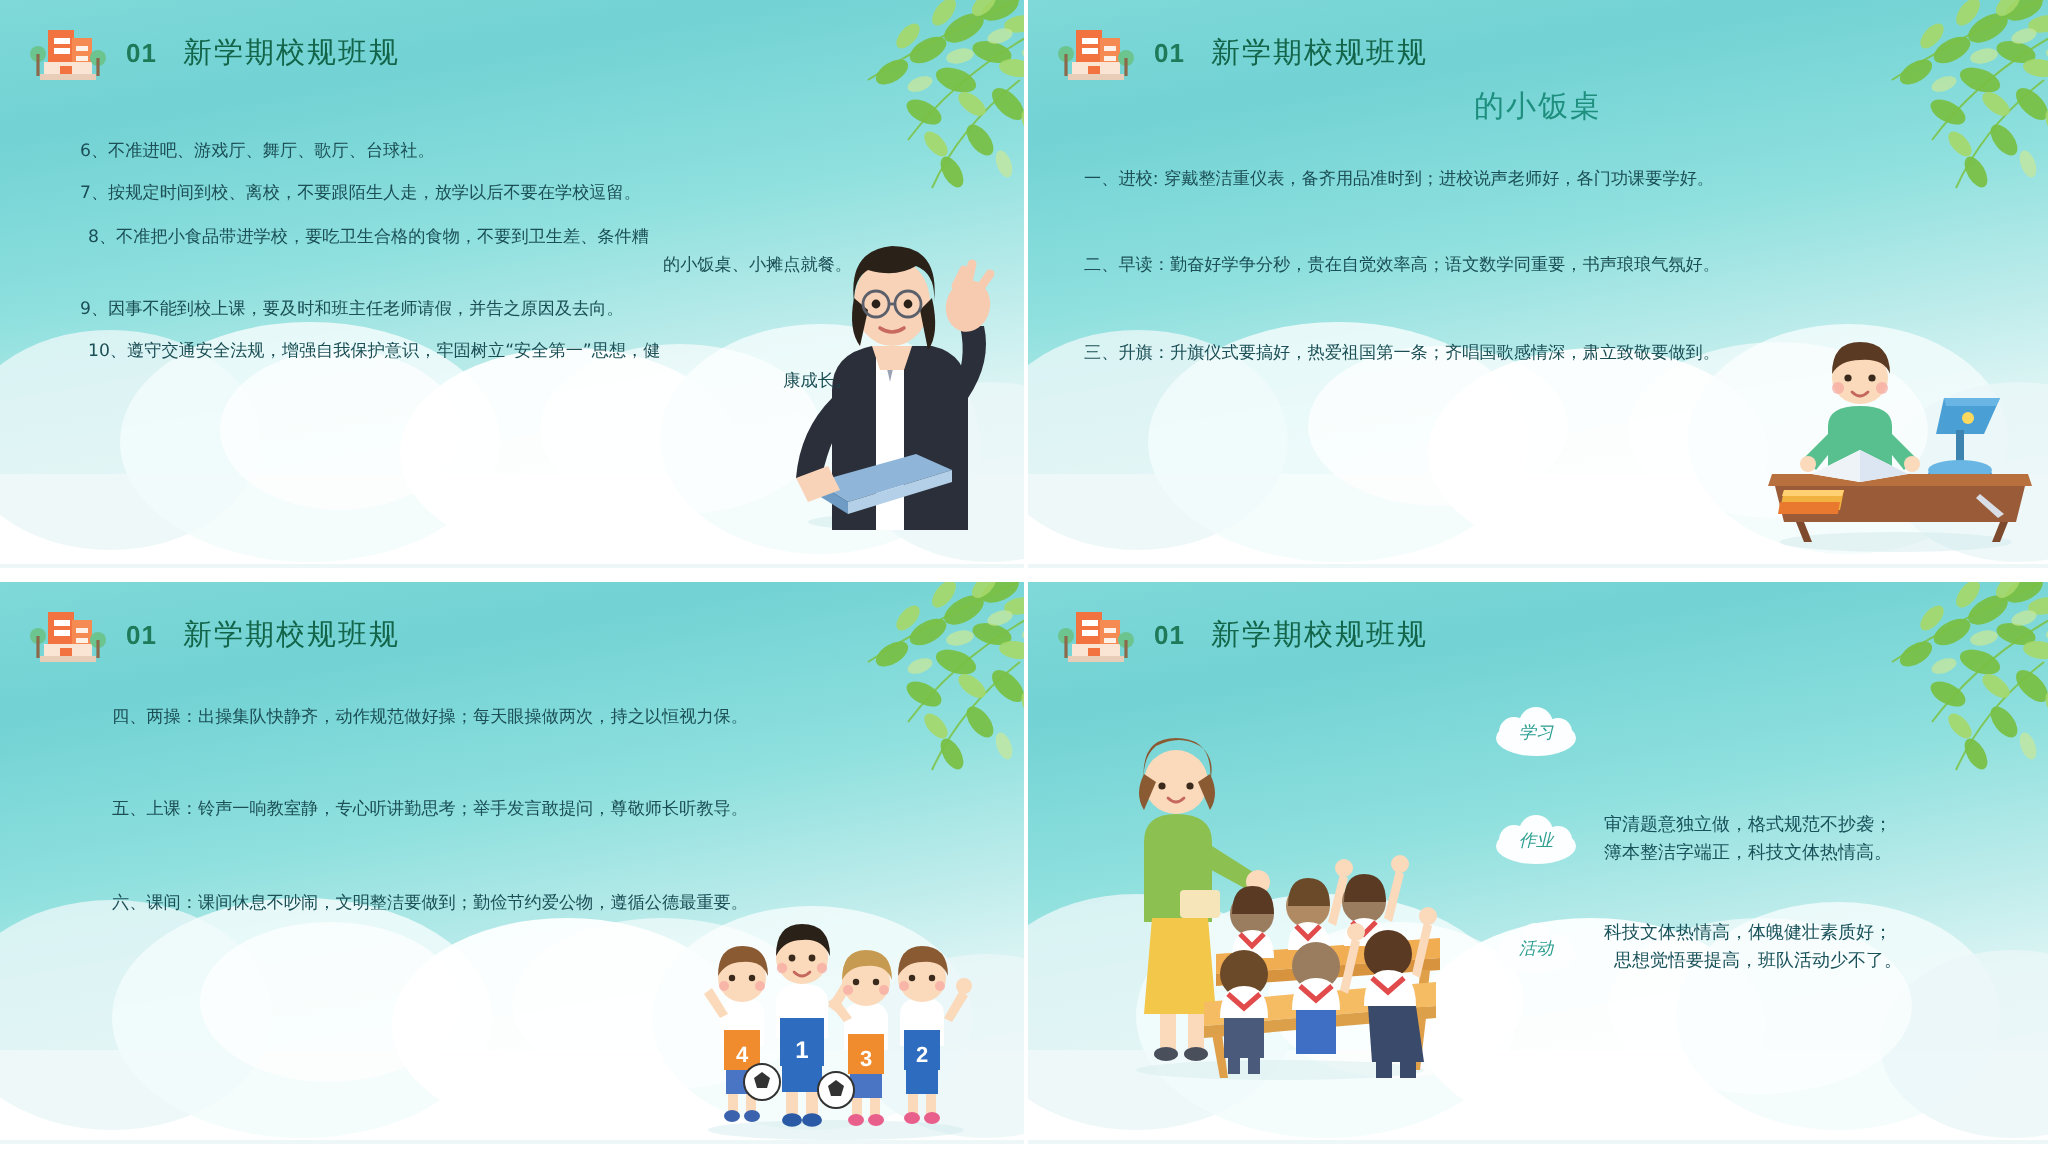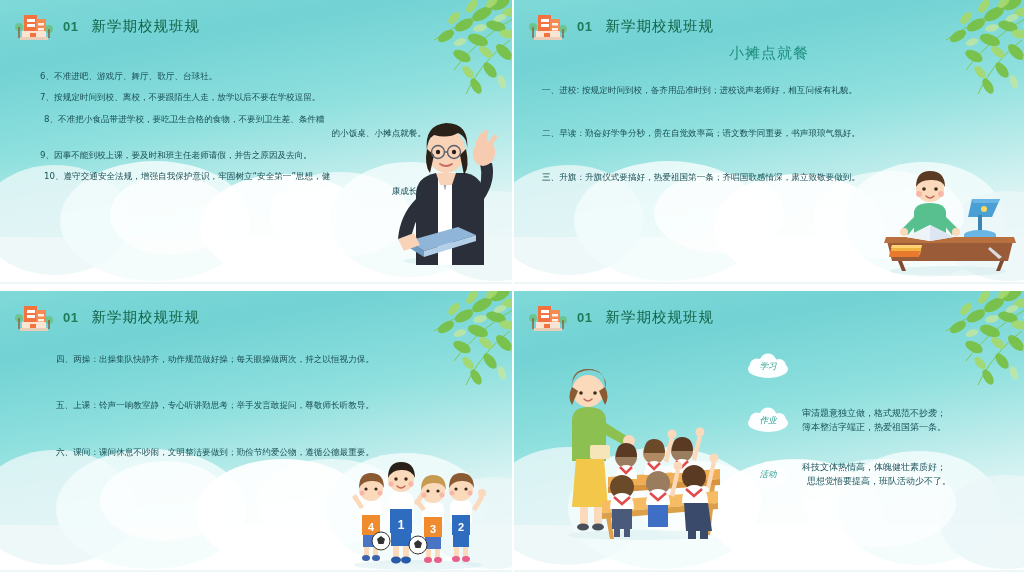--- a/index.html
+++ b/index.html
@@ -235,21 +235,21 @@
       </svg>
 
     <div class="hdr">
       <svg class="logo" viewBox="0 0 40 34">
           <use href="#school-logo"></use>
         </svg>
       <span class="hdr-num">01</span>
       <span class="hdr-title">新学期校规班规</span>
     </div>
 
-    <div class="subtitle">小摊点就餐</div>
+    <div class="subtitle">的小饭桌</div>
 
     <svg class="fig" style="right:2px;bottom:12px;width:150px;height:110px;" viewBox="0 0 150 110">
       <ellipse cx="76" cy="104" rx="58" ry="5" fill="#cfe9ea" opacity=".45"></ellipse>
       <path d="M100 32 L128 32 L120 50 L96 50 Z" fill="#4a9fd4"></path>
       <path d="M100 32 L128 32 L126 36 L101 36 Z" fill="#69b6e4"></path>
       <rect x="106" y="48" width="4" height="20" fill="#3e84b0"></rect>
       <ellipse cx="108" cy="70" rx="16" ry="5" fill="#4a9fd4"></ellipse>
       <ellipse cx="108" cy="68" rx="16" ry="5" fill="#69b6e4"></ellipse>
       <circle cx="112" cy="42" r="3" fill="#ffd95e"></circle>
       <path d="M14 70 L142 70 L136 94 L20 94 Z" fill="#9a5b38"></path>
@@ -271,21 +271,21 @@
       <path d="M34 70 L58 58 L82 70 L58 74 Z" fill="#ffffff"></path>
       <path d="M34 70 L58 58 L58 74 Z" fill="#eef3f8"></path>
       <path d="M58 58 L82 70 L58 74 Z" fill="#dbe6f2"></path>
       <path d="M20 78 L50 78 L48 88 L18 88 Z" fill="#f2b23f"></path>
       <path d="M20 78 L50 78 L49 81 L19 81 Z" fill="#ffd173"></path>
       <path d="M18 84 L48 84 L47 90 L17 90 Z" fill="#e8792f"></path>
       <path d="M118 80 L130 90 L127 92 L116 82 Z" fill="#d9dee6"></path>
     </svg>
 
     <div class="body-text s2" style="left:28px;top:84px;width:460px;">
-      <div class="line">一、进校: 按规定时间到校，备齐用品准时到；进校说声老师好，相互问候有礼貌。</div>
+      <div class="line">一、进校: 穿戴整洁重仪表，备齐用品准时到；进校说声老师好，各门功课要学好。</div>
       <div class="line">二、早读：勤奋好学争分秒，贵在自觉效率高；语文数学同重要，书声琅琅气氛好。</div>
       <div class="line">三、升旗：升旗仪式要搞好，热爱祖国第一条；齐唱国歌感情深，肃立致敬要做到。</div>
     </div>
 
     <div class="footerline"></div>
   </div>
 
   <div class="slide bl">
     <div class="clouds">
       <div class="cloudbase"></div>
@@ -520,21 +520,21 @@
       </div>
       <div class="row">
         <div class="badge">
           <svg class="bg" viewBox="0 0 44 27">
               <use href="#badge-cloud"></use>
             </svg>
           <span>作业</span>
         </div>
         <div class="rtext">
           <div>审清题意独立做，格式规范不抄袭；</div>
-          <div>簿本整洁字端正，热爱祖国第一条。</div>
+          <div>簿本整洁字端正，科技文体热情高。</div>
         </div>
       </div>
       <div class="row">
         <div class="badge">
           <svg class="bg" viewBox="0 0 44 27">
               <use href="#badge-cloud"></use>
             </svg>
           <span>活动</span>
         </div>
         <div class="rtext">

